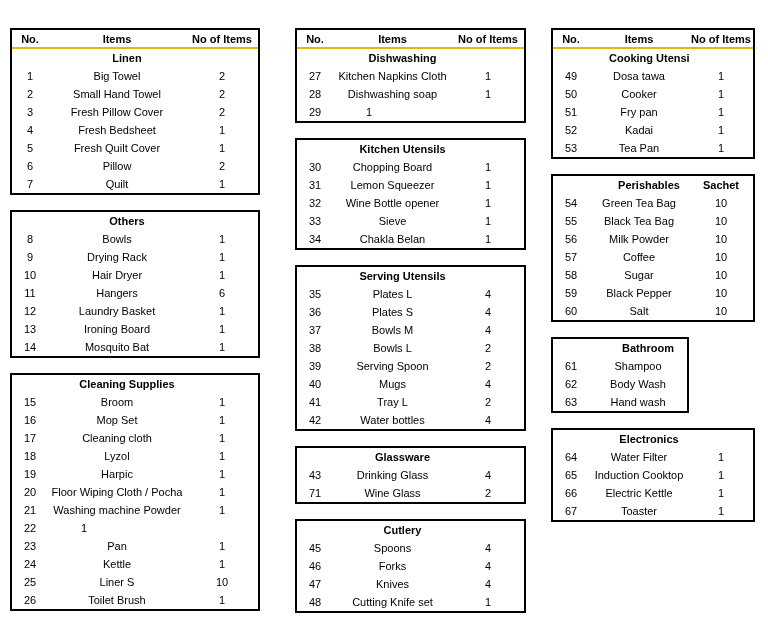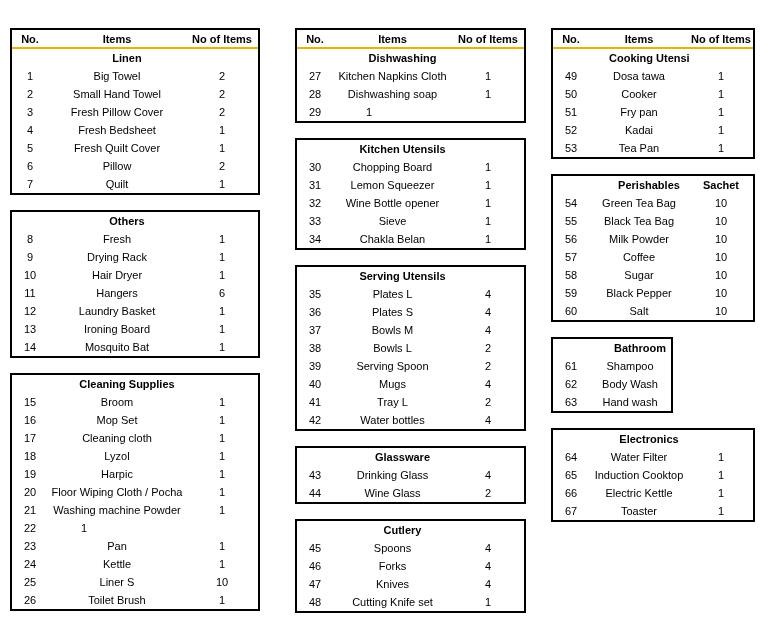--- a/index.html
+++ b/index.html
@@ -15,21 +15,21 @@
   .col1 { left: 10px;  width: 250px; }
   .col2 { left: 295px; width: 231px; }
   .col3 { left: 551px; width: 204px; }
 
   .tbl {
     border: 2px solid #000;
     margin-bottom: 15px;
     background: #fff;
     width: 100%;
   }
-  .col3 .tbl[data-name="table-bathroom"] { width: 122px; }
+  .col3 .tbl[data-name="table-bathroom"] { width: 138px; }
 
   .row { display: flex; align-items: center; height: 18px; font-size: 11px; line-height: 18px; }
   .row.hdr { font-weight: bold; border-bottom: 2px solid #eab308; height: 19px; }
   .row.section { font-weight: bold; margin-left: 20px; }
 
   .c-no    { width: 36px; flex: none; text-align: center; }
   .c-item  { flex: 1; text-align: center; white-space: nowrap; overflow: hidden; }
   .c-count { width: 72px; flex: none; text-align: center; }
   .col3 .c-count { width: 64px; }
 </style>
@@ -85,21 +85,21 @@
       </div>
     </div>
     <div class="tbl" data-name="table-others">
       <div class="row section" data-name="section-title-row">
         <div class="c-no" data-name="section-no-spacer"></div>
         <div class="c-item" data-name="section-title">Others</div>
         <div class="c-count" data-name="section-count-label"></div>
       </div>
       <div class="row" data-name="table-row">
         <div class="c-no" data-name="row-no">8</div>
-        <div class="c-item" data-name="row-item">Fresh</div>
+        <div class="c-item" data-name="row-item">Bowls</div>
         <div class="c-count" data-name="row-count">1</div>
       </div>
       <div class="row" data-name="table-row">
         <div class="c-no" data-name="row-no">9</div>
         <div class="c-item" data-name="row-item">Drying Rack</div>
         <div class="c-count" data-name="row-count">1</div>
       </div>
       <div class="row" data-name="table-row">
         <div class="c-no" data-name="row-no">10</div>
         <div class="c-item" data-name="row-item">Hair Dryer</div>
@@ -304,21 +304,21 @@
         <div class="c-no" data-name="section-no-spacer"></div>
         <div class="c-item" data-name="section-title">Glassware</div>
         <div class="c-count" data-name="section-count-label"></div>
       </div>
       <div class="row" data-name="table-row">
         <div class="c-no" data-name="row-no">43</div>
         <div class="c-item" data-name="row-item">Drinking Glass</div>
         <div class="c-count" data-name="row-count">4</div>
       </div>
       <div class="row" data-name="table-row">
-        <div class="c-no" data-name="row-no">44</div>
+        <div class="c-no" data-name="row-no">71</div>
         <div class="c-item" data-name="row-item">Wine Glass</div>
         <div class="c-count" data-name="row-count">2</div>
       </div>
     </div>
     <div class="tbl" data-name="table-cutlery">
       <div class="row section" data-name="section-title-row">
         <div class="c-no" data-name="section-no-spacer"></div>
         <div class="c-item" data-name="section-title">Cutlery</div>
         <div class="c-count" data-name="section-count-label"></div>
       </div>

